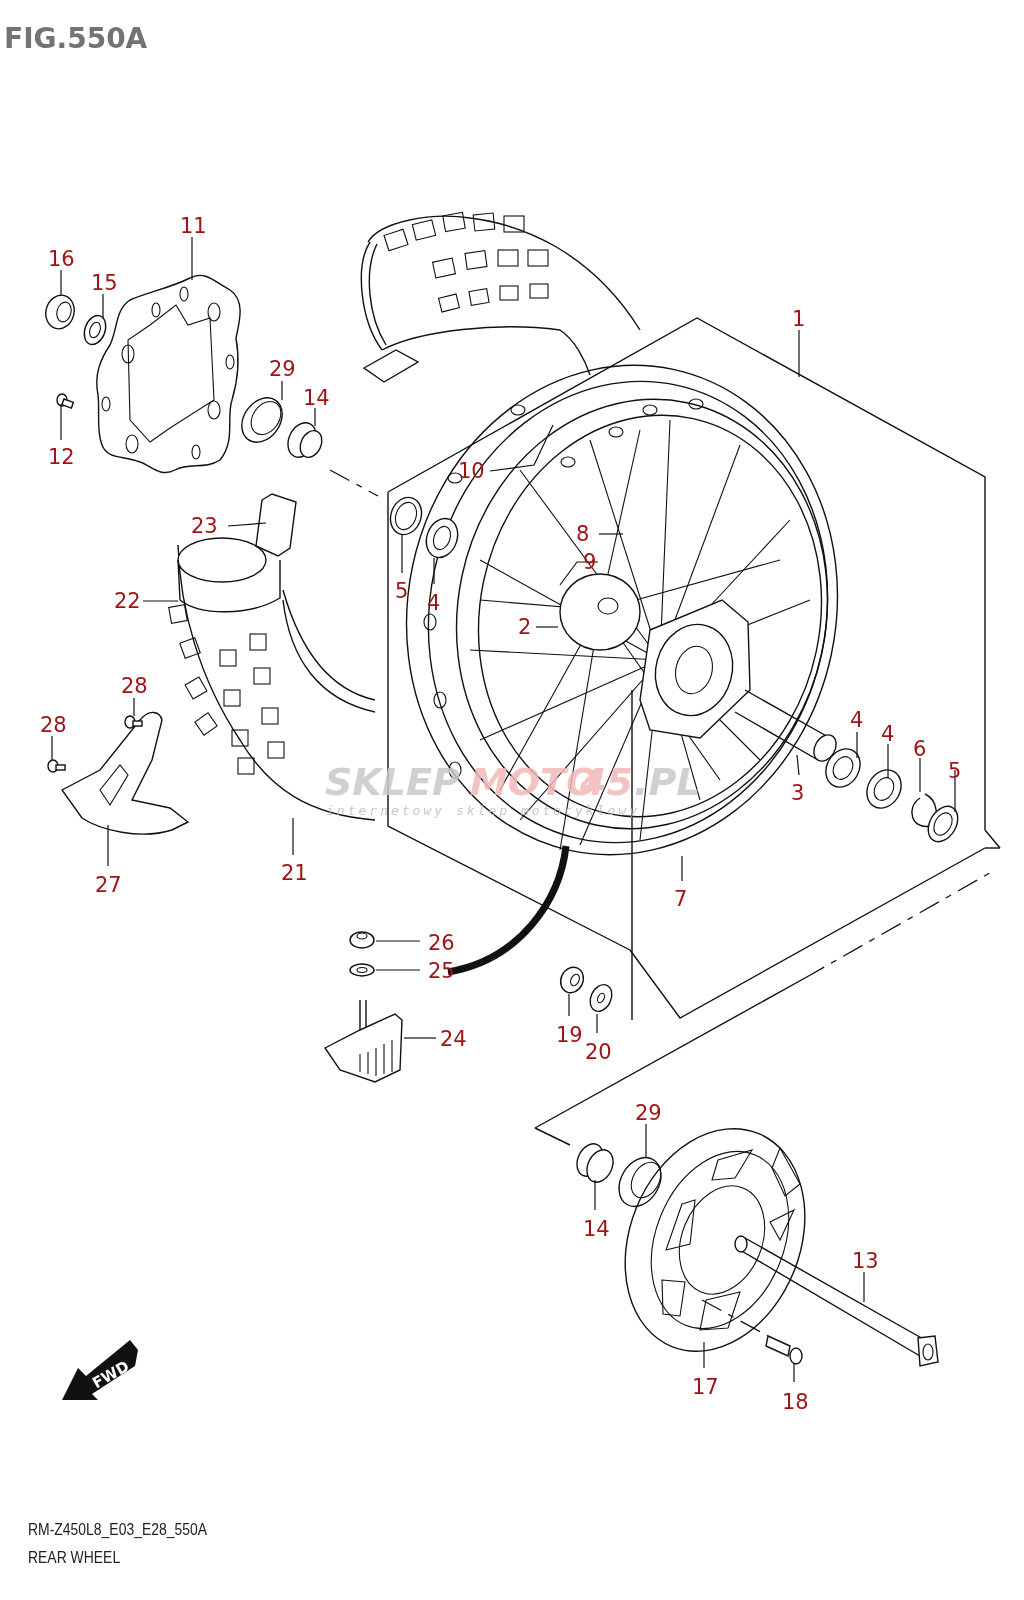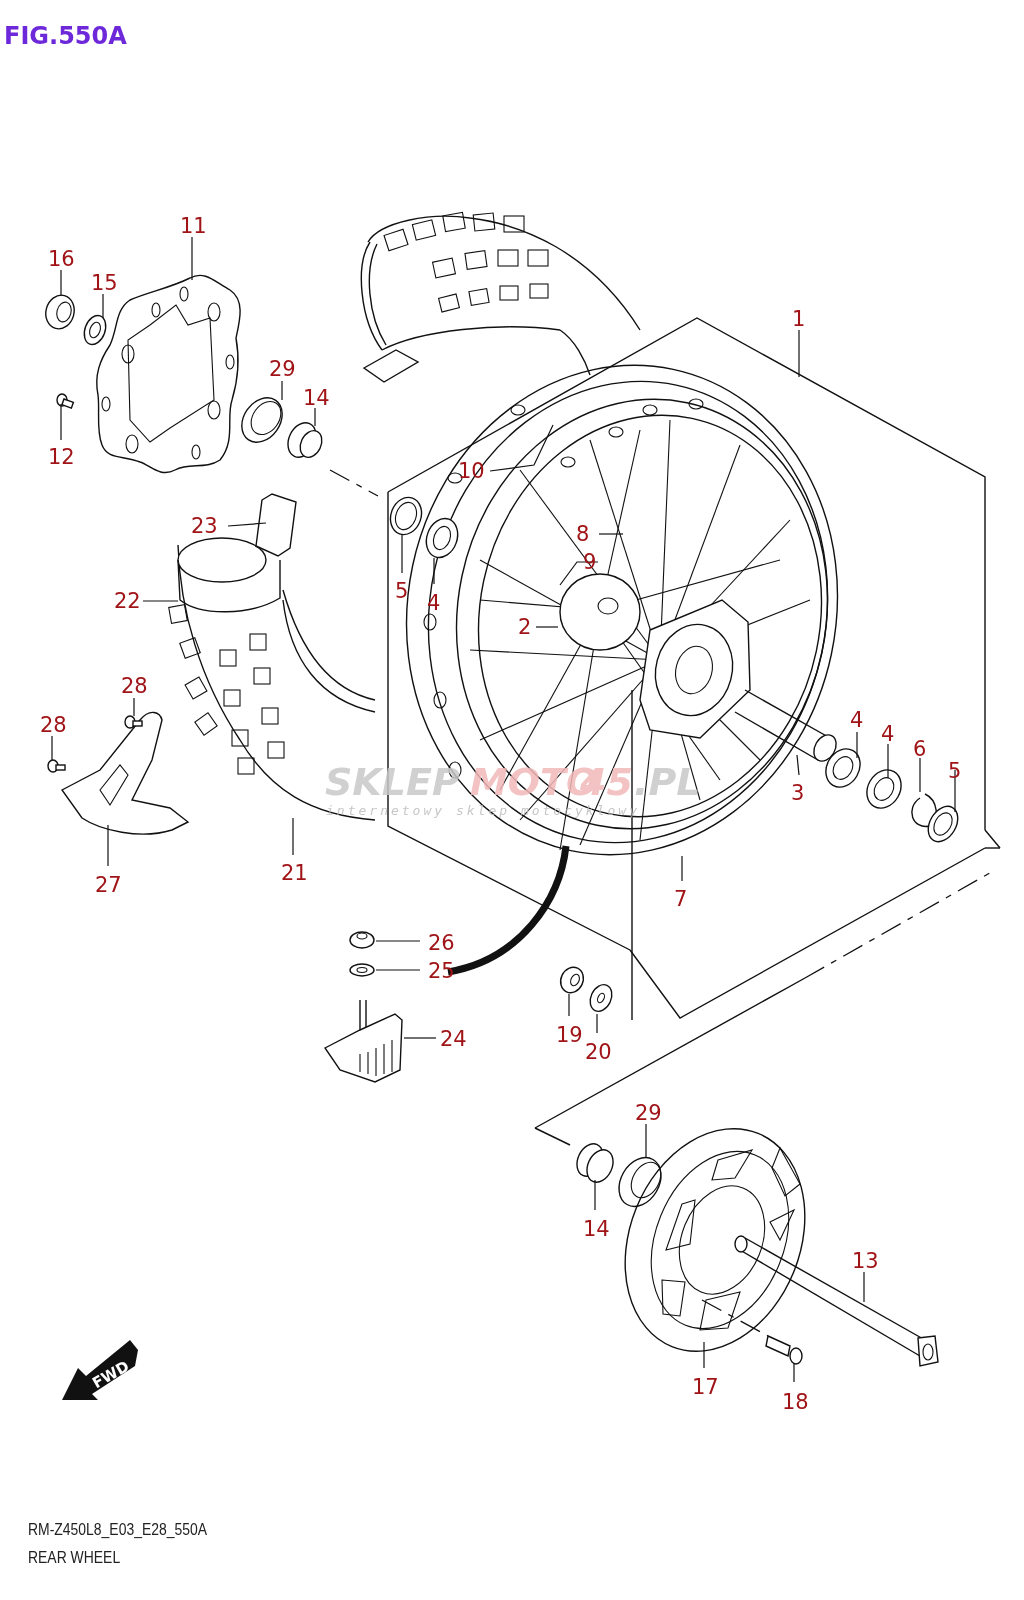--- a/index.html
+++ b/index.html
@@ -1,17 +1,17 @@
 <!DOCTYPE html>
 <html><head>
 <meta charset="utf-8">
 <style>
   html, body { margin: 0; padding: 0; background: #ffffff; }
   body { width: 1024px; height: 1600px; position: relative; overflow: hidden; font-family: "Liberation Sans", sans-serif; }
-  #fig-title { position: absolute; left: 4px; top: 22px; font-family: "DejaVu Sans", sans-serif; font-weight: bold; font-size: 24px; color: #6d28d9; letter-spacing: 0px; }
+  #fig-title { position: absolute; left: 4px; top: 22px; font-family: "DejaVu Sans", sans-serif; font-weight: bold; font-size: 28px; color: #737373; letter-spacing: 0px; }
   #fig-code { position: absolute; left: 28px; top: 1520px; font-family: "Liberation Sans", sans-serif; font-size: 17px; color: #222; transform: scaleX(0.82); transform-origin: left top; }
   #fig-name { position: absolute; left: 28px; top: 1548px; font-family: "Liberation Sans", sans-serif; font-size: 17px; color: #222; transform: scaleX(0.82); transform-origin: left top; }
   svg#diagram { position: absolute; left: 0; top: 0; }
   .lbl { font-family: "DejaVu Sans", sans-serif; font-size: 21px; fill: #a01418; }
   .ln { stroke: #111; stroke-width: 1.4; fill: none; }
   .ln2 { stroke: #111; stroke-width: 1.1; fill: none; }
   .fillw { fill: #fff; stroke: #111; stroke-width: 1.4; }
   .lead { stroke: #111; stroke-width: 1.2; fill: none; }
   .dash { stroke: #111; stroke-width: 1.3; fill: none; stroke-dasharray: 22 8 6 8; }
   .wm1 { font-family: "DejaVu Sans", sans-serif; font-weight: bold; font-style: italic; font-size: 38px; }

